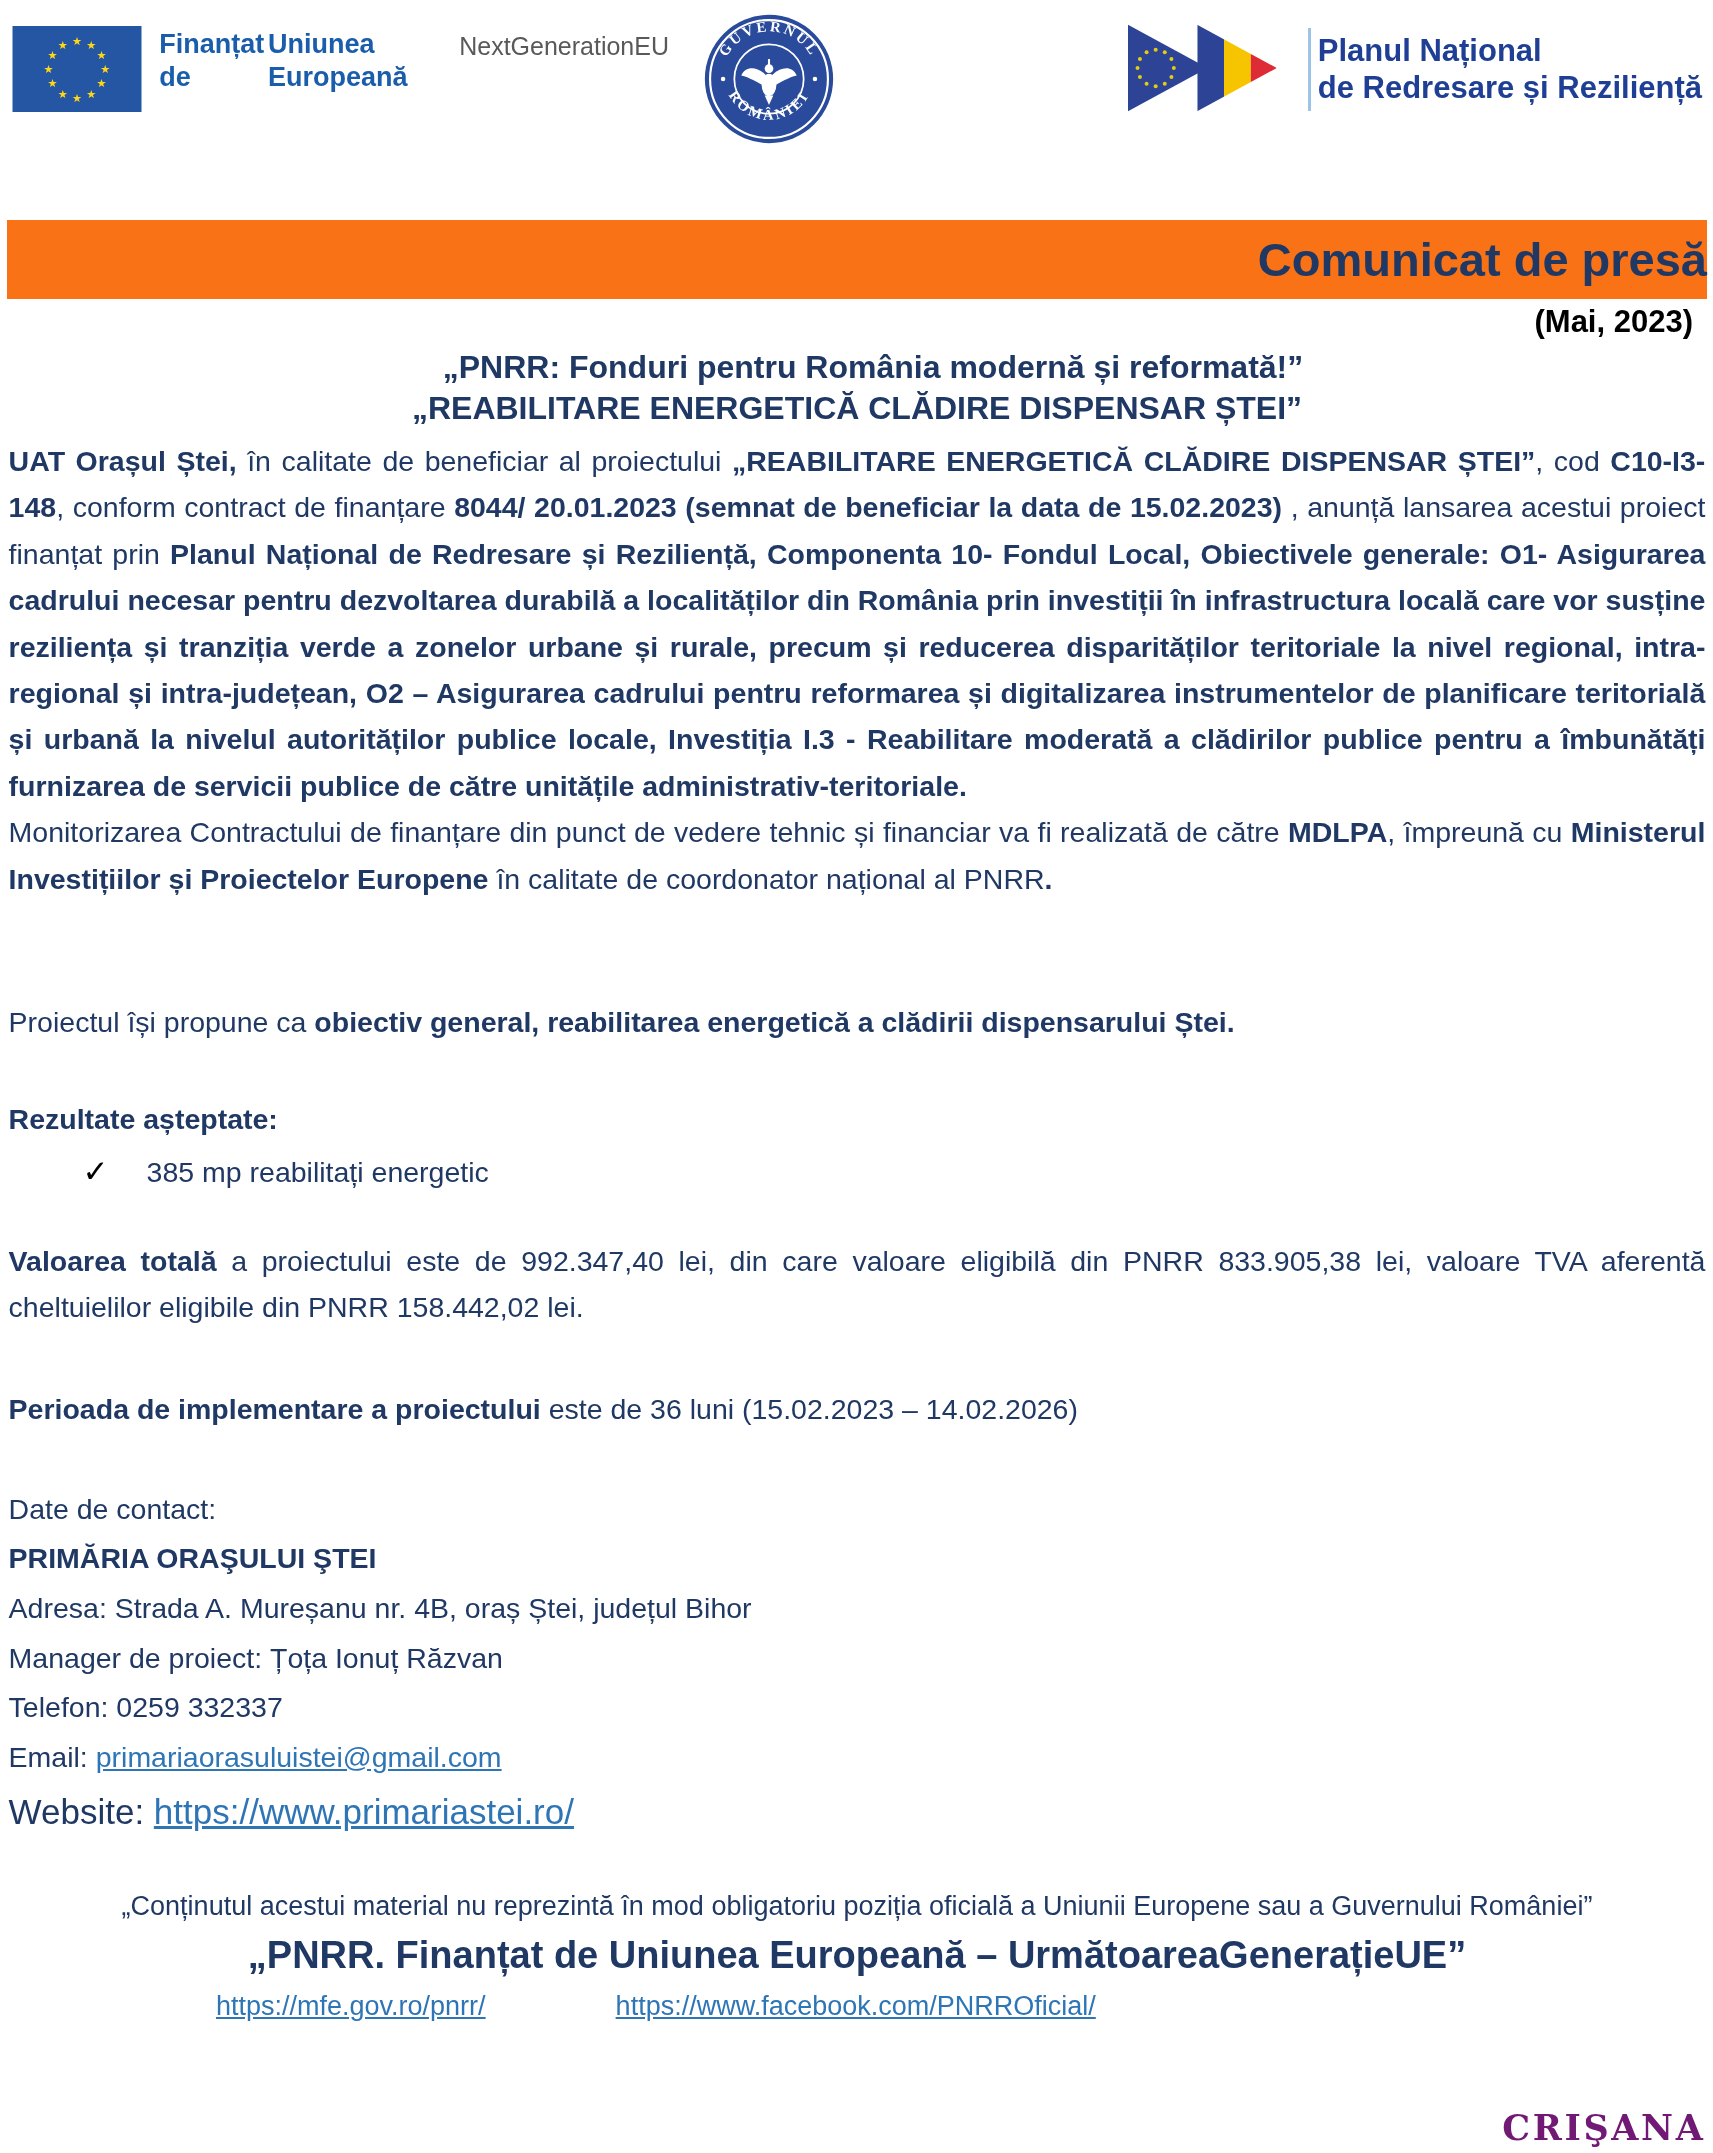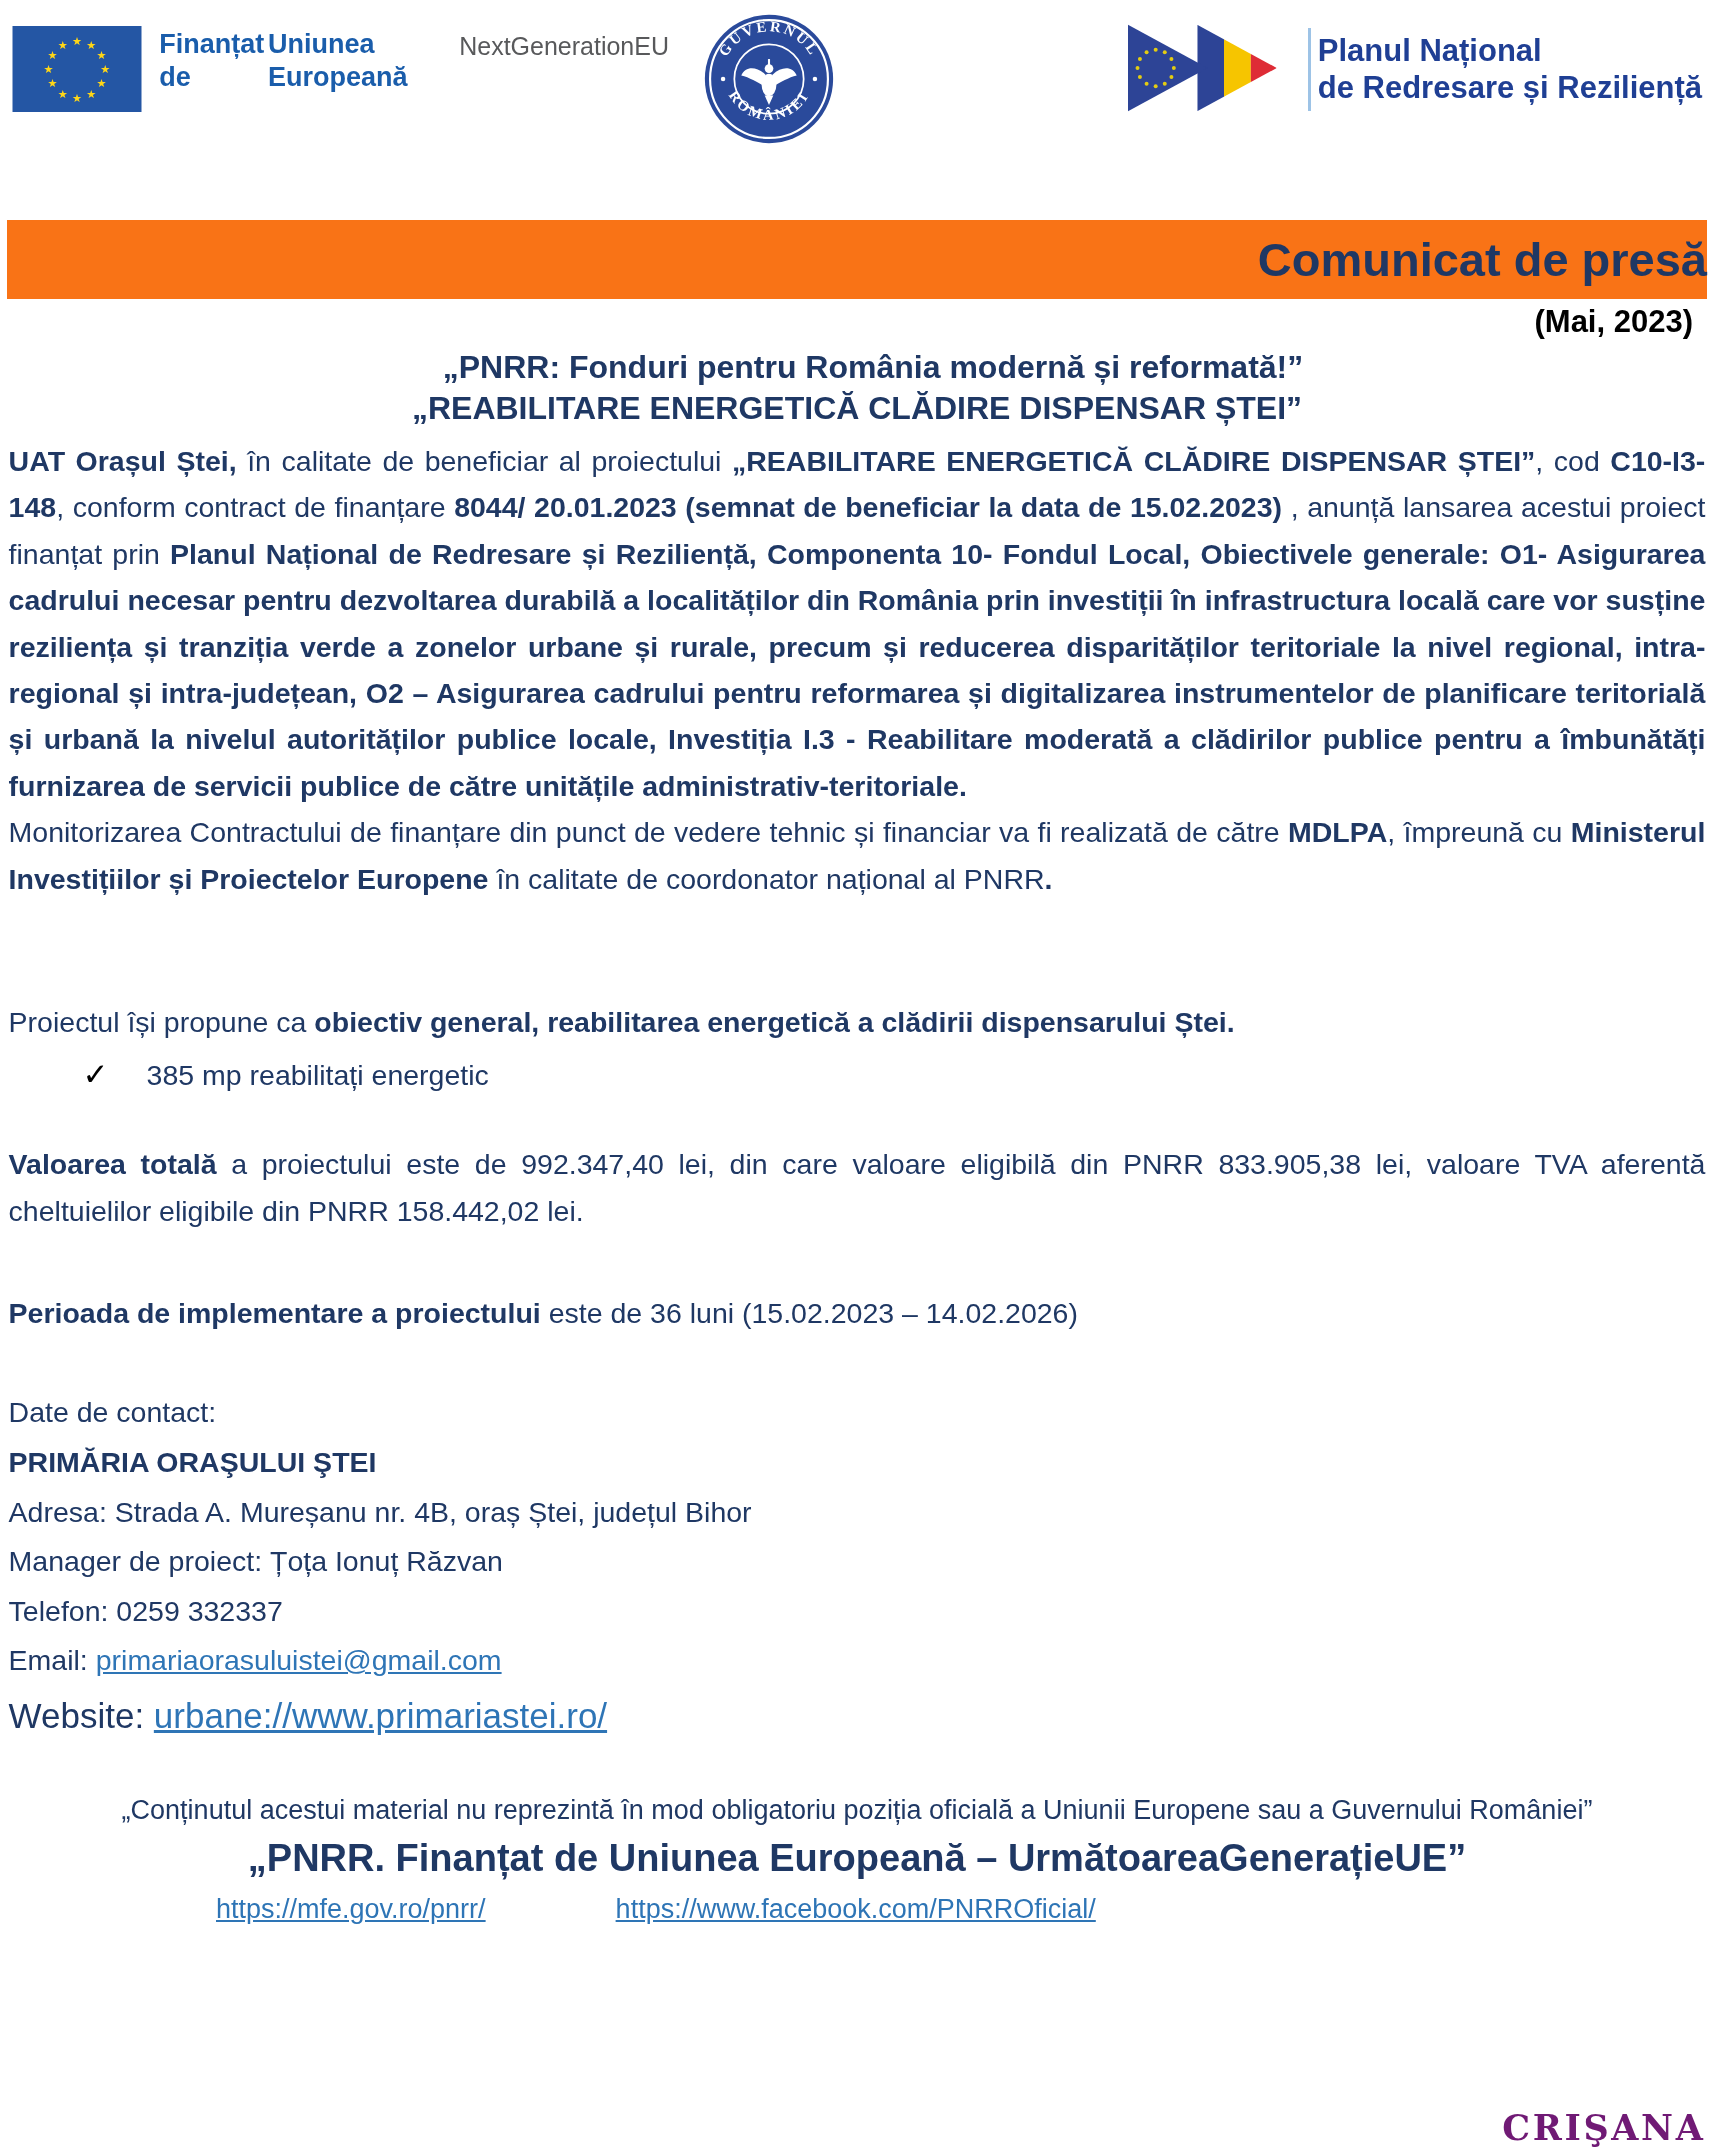--- a/index.html
+++ b/index.html
@@ -176,38 +176,39 @@
 <h2 class="headline">„REABILITARE ENERGETICĂ CLĂDIRE DISPENSAR ȘTEI”</h2>
 
 <div class="content">
 
   <p class="para intro"><span class="b">UAT Orașul Ștei,</span><span> în calitate de beneficiar al proiectului </span><span class="b">„REABILITARE ENERGETICĂ CLĂDIRE DISPENSAR ȘTEI”</span><span>, cod </span><span class="b">C10-I3-148</span><span>, conform contract de finanțare </span><span class="b">8044/ 20.01.2023 (semnat de beneficiar la data de 15.02.2023)</span><span> , anunță lansarea acestui proiect finanțat prin </span><span class="b">Planul Național de Redresare și Reziliență, Componenta 10- Fondul Local, Obiectivele generale: O1- Asigurarea cadrului necesar pentru dezvoltarea durabilă a localităților din România prin investiții în infrastructura locală care vor susține reziliența și tranziția verde a zonelor urbane și rurale, precum și reducerea disparităților teritoriale la nivel regional, intra-regional și intra-județean, O2 – Asigurarea cadrului pentru reformarea și digitalizarea instrumentelor de planificare teritorială și urbană la nivelul autorităților publice locale, Investiția I.3 -  Reabilitare moderată a clădirilor publice pentru a îmbunătăți furnizarea de servicii publice de către unitățile administrativ-teritoriale.</span></p>
 
   <p class="para"><span>Monitorizarea Contractului de finanțare din punct de vedere tehnic și financiar va fi realizată de către </span><span class="b">MDLPA</span><span>, împreună cu </span><span class="b">Ministerul Investițiilor și Proiectelor Europene</span><span> în calitate de coordonator național al PNRR</span><span class="b">.</span></p>
 
   <p class="para objective"><span>Proiectul își propune ca </span><span class="b">obiectiv general, reabilitarea energetică a clădirii dispensarului Ștei.</span></p>
 
+  <p class="para results-heading">Rezultate așteptate:</p>
 
   <div class="bullet">
     <span class="check">✓</span>
     <span class="bullet-text">385 mp reabilitați energetic</span>
   </div>
 
   <p class="para value-para"><span class="b">Valoarea totală</span><span> a proiectului este de 992.347,40 lei, din care valoare eligibilă din PNRR 833.905,38 lei, valoare TVA aferentă cheltuielilor eligibile din PNRR 158.442,02 lei.</span></p>
 
   <p class="para period-para"><span class="b">Perioada de implementare a proiectului</span><span> este de 36 luni (15.02.2023 – 14.02.2026)</span></p>
 
   <div class="contact">
     <div>Date de contact:</div>
     <div class="b">PRIMĂRIA ORAŞULUI ŞTEI</div>
     <div>Adresa: Strada A. Mureșanu nr. 4B, oraș Ștei, județul Bihor</div>
     <div>Manager de proiect: Țoța Ionuț Răzvan</div>
     <div>Telefon: 0259 332337</div>
     <div><span>Email: </span><a class="link">primariaorasuluistei@gmail.com</a></div>
-    <div class="website-line"><span>Website: </span><a class="link">urbane://www.primariastei.ro/</a></div>
+    <div class="website-line"><span>Website: </span><a class="link">https://www.primariastei.ro/</a></div>
   </div>
 </div>
 
 <div class="footer">
   <p class="disclaimer">„Conținutul acestui material nu reprezintă în mod obligatoriu poziția oficială a Uniunii Europene sau a Guvernului României”</p>
   <div class="slogan">„PNRR. Finanțat de Uniunea Europeană – UrmătoareaGenerațieUE”</div>
   <div class="links-row">
     <a class="link">https://mfe.gov.ro/pnrr/</a>
     <a class="link">https://www.facebook.com/PNRROficial/</a>
   </div>

